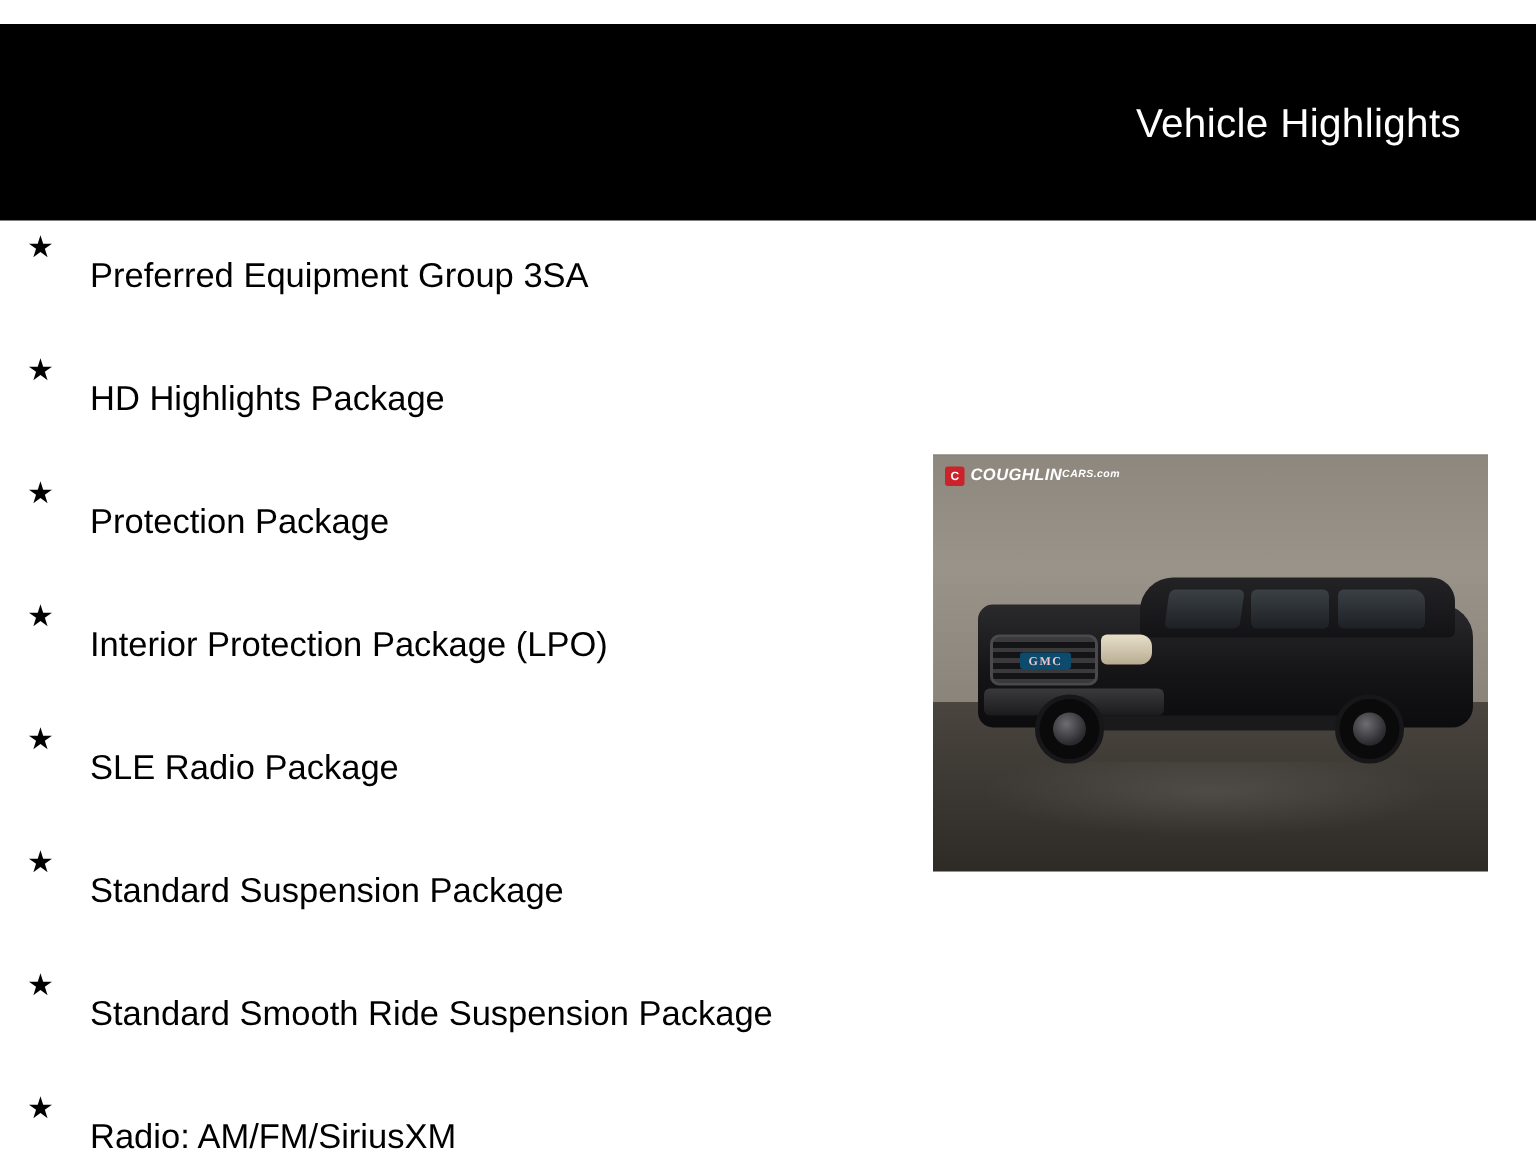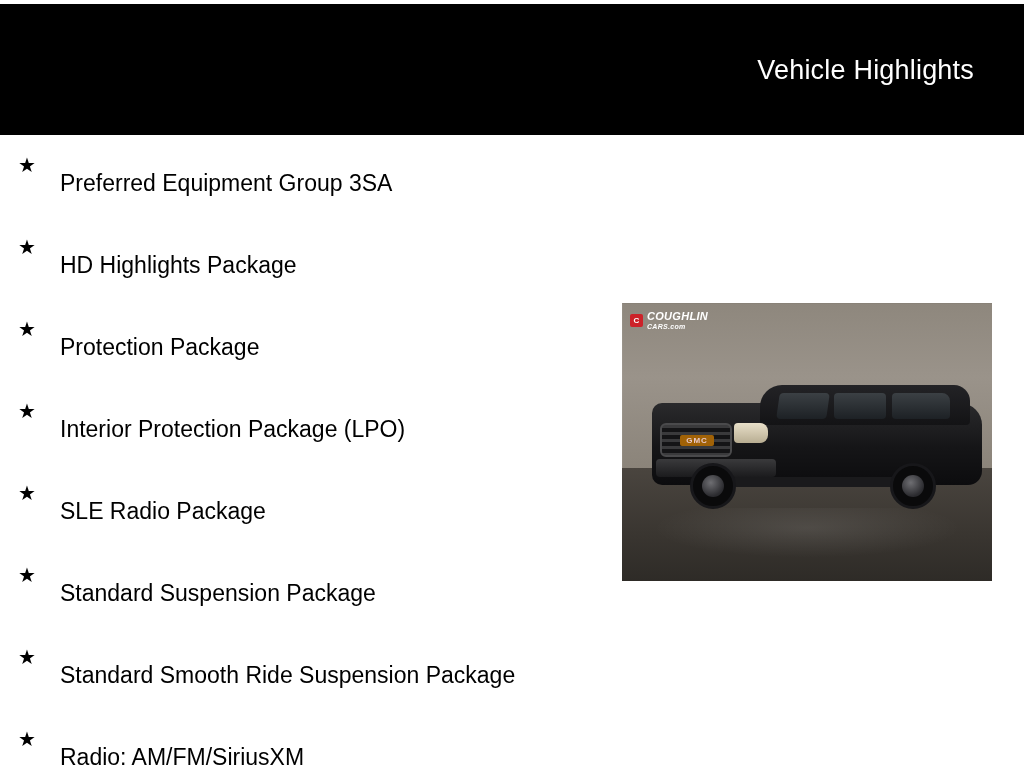--- a/index.html
+++ b/index.html
@@ -11,21 +11,21 @@
     overflow: hidden;
   }
   .page {
     position: relative;
     width: 1024px;
     height: 768px;
     background: #ffffff;
   }
   .header-bar {
     position: absolute;
-    top: 4px;
+    top: 16px;
     left: 0;
     width: 1024px;
     height: 131px;
     background: #000000;
   }
   .header-title {
     position: absolute;
     right: 50px;
     top: 50px;
     color: #ffffff;
@@ -142,29 +142,29 @@
     left: 8px; top: 38px;
     width: 72px; height: 34px;
     background: repeating-linear-gradient(180deg, #3a3a3c 0 3px, #141416 3px 7px);
     border: 2px solid #4a4a4c;
     border-radius: 6px;
   }
   .gmc-badge {
     position: absolute;
     left: 28px; top: 50px;
     width: 34px; height: 11px;
-    background: #a16207;
+    background: #0c4a6e;
     border-radius: 2px;
     color: #e8c8c8;
     font-size: 8px;
     font-weight: bold;
     line-height: 11px;
     text-align: center;
     letter-spacing: 1px;
-    font-family: Liberation Sans, sans-serif;
+    font-family: Liberation Serif, serif;
   }
   .headlight {
     position: absolute;
     left: 82px; top: 38px;
     width: 34px; height: 20px;
     background: linear-gradient(180deg, #e8dfc9 0%, #b8ad92 100%);
     border-radius: 4px 8px 8px 4px;
   }
   .bumper {
     position: absolute;
@@ -211,21 +211,20 @@
     background: #cc2229;
     border-radius: 2px;
     color: #ffffff;
     font-size: 8px;
     line-height: 13px;
     text-align: center;
     font-weight: bold;
   }
   .wm-text {
     display: flex;
-    flex-direction: column;
     line-height: 1;
   }
   .wm-top {
     color: #ffffff;
     font-size: 11px;
     font-weight: bold;
     font-style: italic;
     letter-spacing: 0.3px;
   }
   .wm-bottom {

